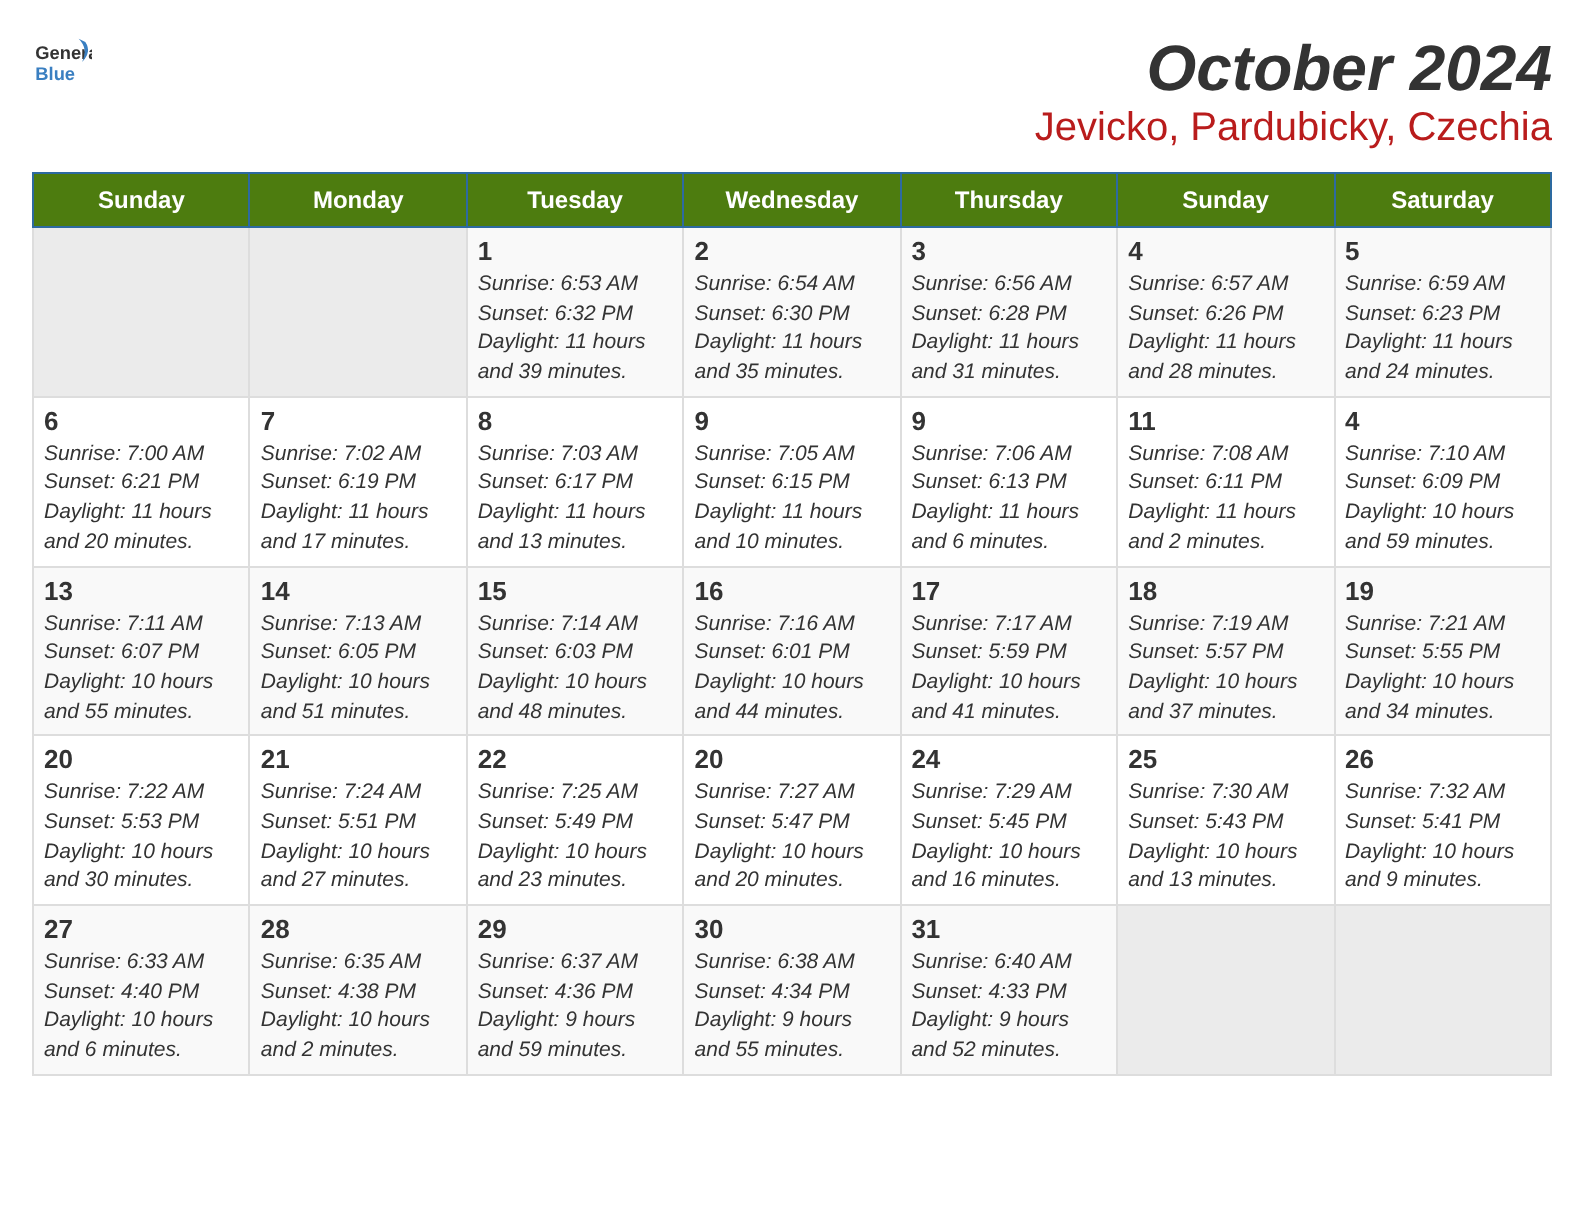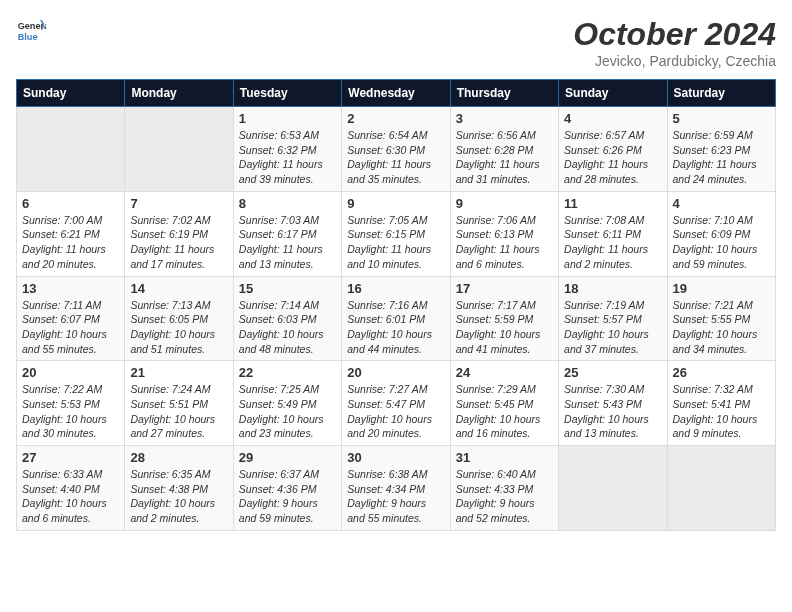--- a/index.html
+++ b/index.html
@@ -35,33 +35,33 @@
     .title-block {
       text-align: right;
     }
     .title-block h1 {
       font-size: 32px;
       font-weight: bold;
       color: #333;
       font-style: italic;
     }
     .title-block p {
-      font-size: 14px;
-      color: #737373;
+      font-size: 20px;
+      color: #b91c1c;
     }
     table {
       width: 100%;
       border-collapse: collapse;
       font-size: 11px;
     }
     thead tr th {
-      background-color: #0f172a;
+      background-color: #4d7c0f;
       color: #fff;
       padding: 6px 6px;
-      text-align: left;
+      text-align: center;
       font-size: 12px;
       font-weight: bold;
       border: 1px solid #2d6aa0;
     }
     tbody tr td {
       border: 1px solid #ddd;
       vertical-align: top;
       padding: 4px 5px;
       min-height: 80px;
       width: 14.28%;

